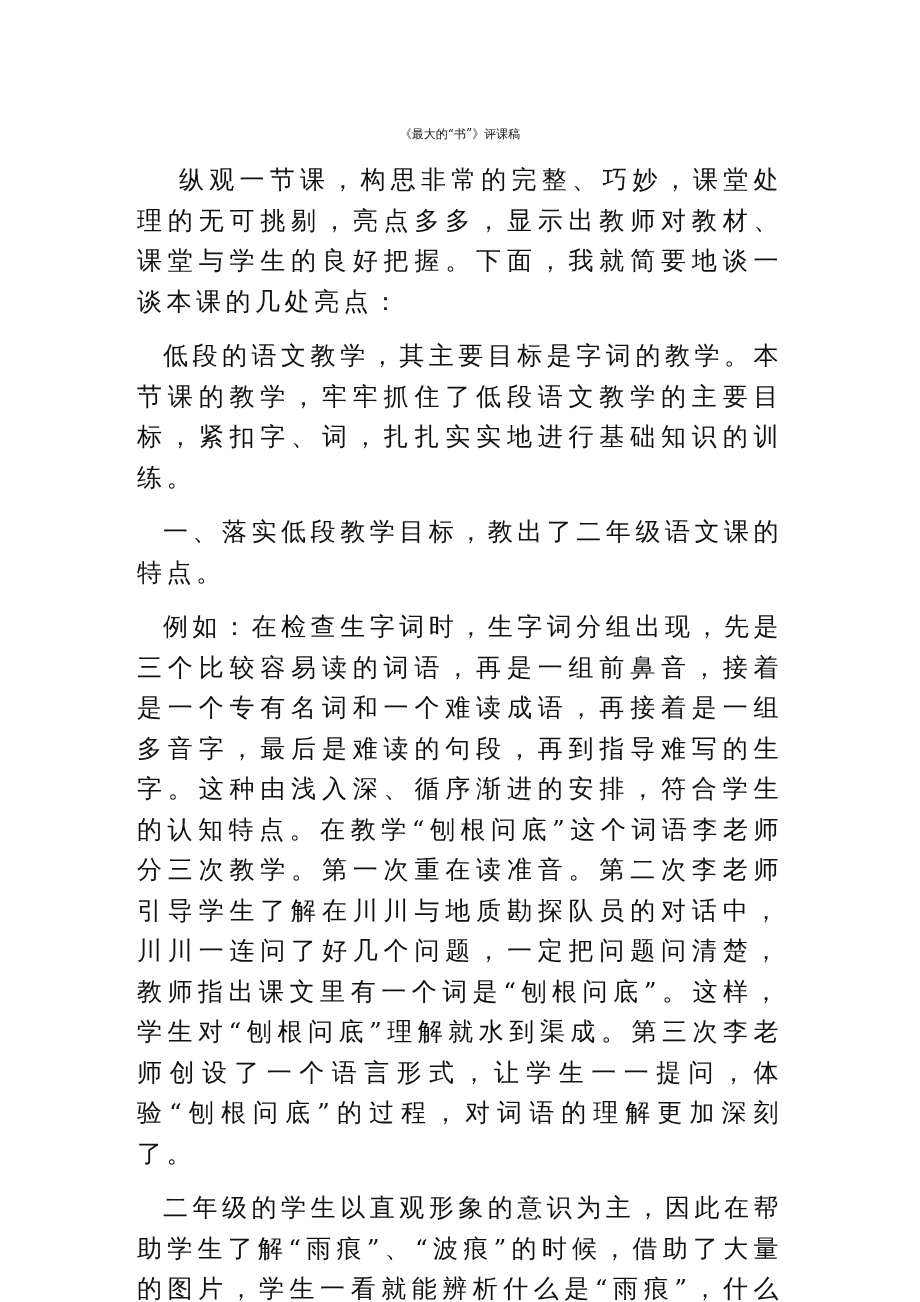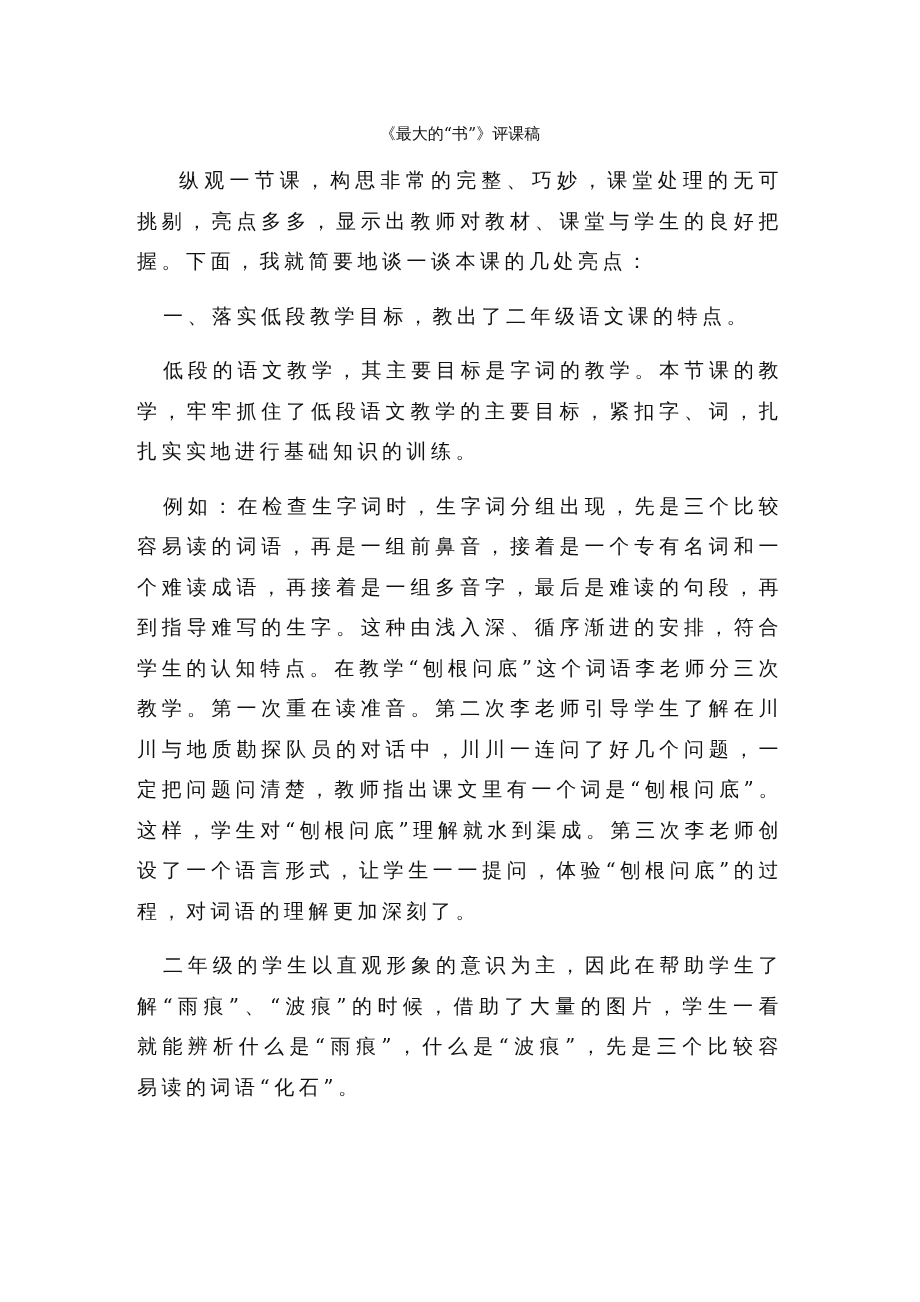--- a/index.html
+++ b/index.html
@@ -16,42 +16,42 @@
       color: #111111;
     }
     .page {
       position: absolute;
       left: 137px;
       top: 120px;
       width: 646px;
     }
     .title {
       text-align: center;
-      font-size: 16px;
+      font-size: 12px;
       line-height: 28px;
       height: 28px;
       margin: 0 0 12px 0;
       font-weight: normal;
       letter-spacing: 0px;
     }
     .para {
-      font-size: 20px;
+      font-size: 25px;
       line-height: 40.5px;
       margin: 0 0 14px 0;
       letter-spacing: 4.5px;
       text-align: justify;
       text-align-last: left;
       word-break: break-all;
     }
     .para.indent { text-indent: 26px; }
     .para.indent-wide { text-indent: 42px; }
   </style>
 </head>
 <body>
 
 <div class="page">
   <div class="title">《最大的“书”》评课稿</div>
   <p class="para indent-wide">纵观一节课，构思非常的完整、巧妙，课堂处理的无可挑剔，亮点多多，显示出教师对教材、课堂与学生的良好把握。下面，我就简要地谈一谈本课的几处亮点：</p>
+  <p class="para indent">低段的语文教学，其主要目标是字词的教学。本节课的教学，牢牢抓住了低段语文教学的主要目标，紧扣字、词，扎扎实实地进行基础知识的训练。</p>
   <p class="para indent">一、落实低段教学目标，教出了二年级语文课的特点。</p>
-  <p class="para indent">低段的语文教学，其主要目标是字词的教学。本节课的教学，牢牢抓住了低段语文教学的主要目标，紧扣字、词，扎扎实实地进行基础知识的训练。</p>
   <p class="para indent">例如：在检查生字词时，生字词分组出现，先是三个比较容易读的词语，再是一组前鼻音，接着是一个专有名词和一个难读成语，再接着是一组多音字，最后是难读的句段，再到指导难写的生字。这种由浅入深、循序渐进的安排，符合学生的认知特点。在教学“刨根问底”这个词语李老师分三次教学。第一次重在读准音。第二次李老师引导学生了解在川川与地质勘探队员的对话中，川川一连问了好几个问题，一定把问题问清楚，教师指出课文里有一个词是“刨根问底”。这样，学生对“刨根问底”理解就水到渠成。第三次李老师创设了一个语言形式，让学生一一提问，体验“刨根问底”的过程，对词语的理解更加深刻了。</p>
   <p class="para indent">二年级的学生以直观形象的意识为主，因此在帮助学生了解“雨痕”、“波痕”的时候，借助了大量的图片，学生一看就能辨析什么是“雨痕”，什么是“波痕”，先是三个比较容易读的词语“化石”。</p>
 </div>
 
 </body></html>

